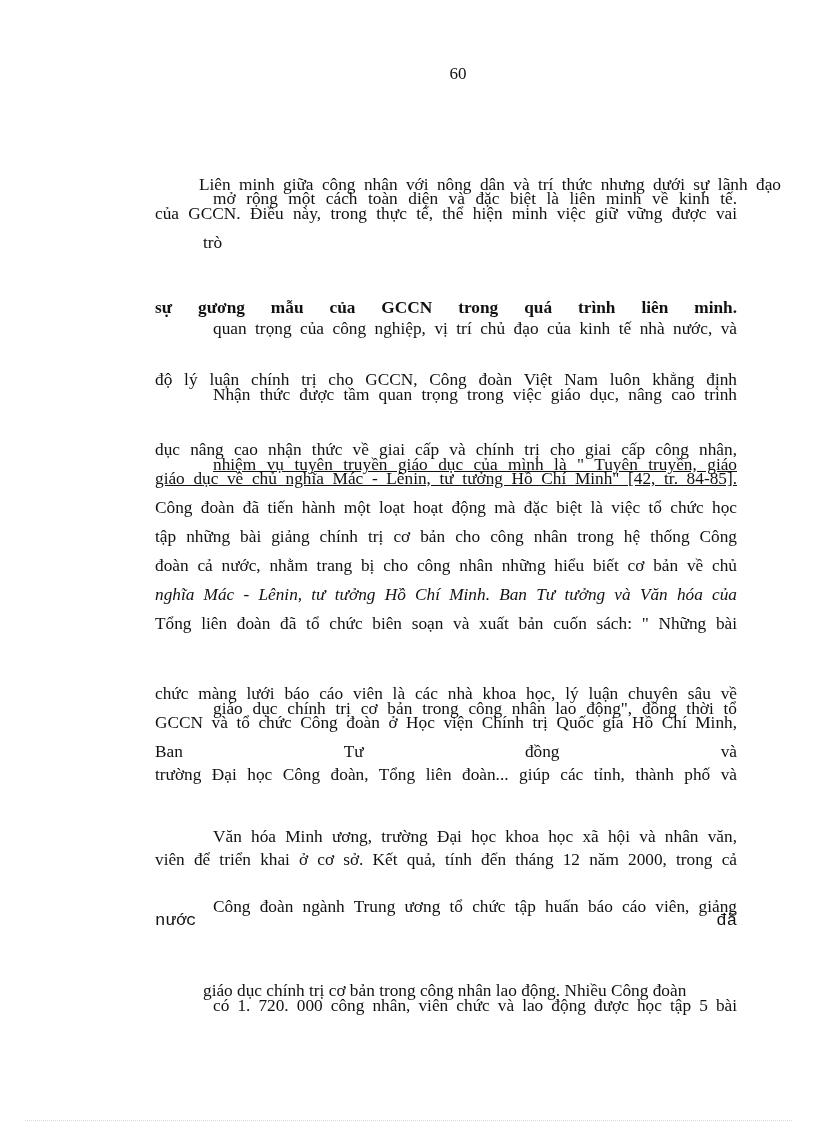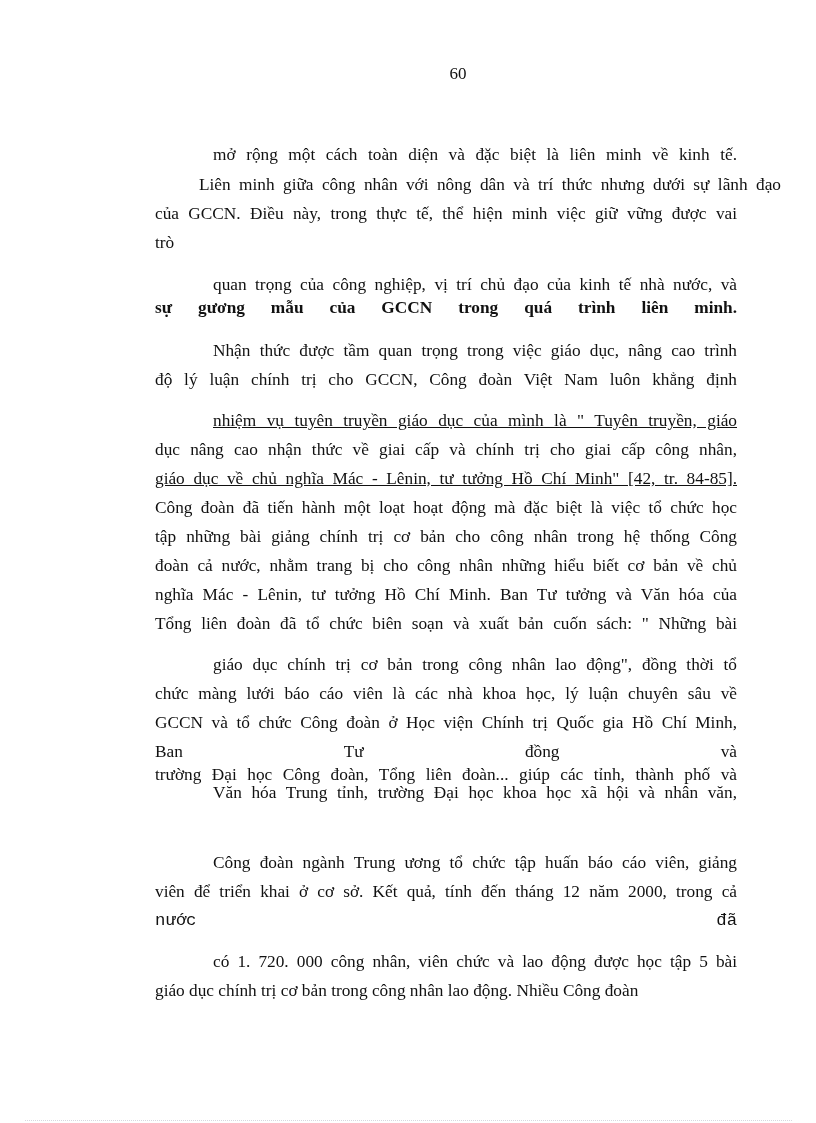--- a/index.html
+++ b/index.html
@@ -2,22 +2,22 @@
 <html><head>
 <meta charset="utf-8">
 <style>
   html, body { margin: 0; padding: 0; background: #ffffff; }
   body { width: 816px; height: 1123px; position: relative; overflow: hidden;
          font-family: "Liberation Serif", "DejaVu Serif", serif; color: #111; }
   .page-number { position: absolute; top: 64px; left: 0; width: 916px; text-align: center;
                  font-size: 17px; }
   .line { position: absolute; left: 155px; width: 582px; font-size: 17.3px; line-height: 22px;
           white-space: nowrap; text-align: justify; text-align-last: justify; }
-  .line.indent { left: 213px; width: 524px; }
-  .line.last { text-align-last: left; }
+  .line.indent { left: 213px; width: 524px; margin-top: 44px; }
+  .line.last { text-align-last: left; margin-left: 48px; }
   .footer-rule { position: absolute; left: 25px; right: 24px; top: 1120px; height: 0;
                  border-top: 1px dotted #d8d8e0; }
 </style>
 </head>
 <body>
 
 <div>
   <div class="page-number">60</div>
   <div id="body-text">
       <div class="line indent" style="top: 144px;">mở rộng một cách toàn diện và đặc biệt là liên minh về kinh tế.</div>
@@ -27,28 +27,28 @@
       <div class="line indent" style="top: 274px;">quan trọng của công nghiệp, vị trí chủ đạo của kinh tế nhà nước, và</div>
       <div class="line" style="top: 297px; font-weight: bold;">sự gương mẫu của GCCN trong quá trình liên minh.</div>
       <div class="line indent" style="top: 340px;">Nhận thức được tầm quan trọng trong việc giáo dục, nâng cao trình</div>
       <div class="line" style="top: 369px;">độ lý luận chính trị cho GCCN, Công đoàn Việt Nam luôn khẳng định</div>
       <div class="line indent" style="top: 410px; text-decoration: underline;">nhiệm vụ tuyên truyền giáo dục của mình là " Tuyên truyền, giáo</div>
       <div class="line" style="top: 439px;">dục nâng cao nhận thức về giai cấp và chính trị cho giai cấp công nhân,</div>
       <div class="line" style="top: 468px; text-decoration: underline;">giáo dục về chủ nghĩa Mác - Lênin, tư tưởng Hồ Chí Minh" [42, tr. 84-85].</div>
       <div class="line" style="top: 497px;">Công đoàn đã tiến hành một loạt hoạt động mà đặc biệt là việc tổ chức học</div>
       <div class="line" style="top: 526px;">tập những bài giảng chính trị cơ bản cho công nhân trong hệ thống Công</div>
       <div class="line" style="top: 555px;">đoàn cả nước, nhằm trang bị cho công nhân những hiểu biết cơ bản về chủ</div>
-      <div class="line" style="top: 584px;">nghĩa Mác - Lênin, tư tưởng Hồ Chí Minh. Ban Tư tưởng và Văn hóa của</div>
+      <div class="line" style="top: 584px; font-style: italic;">nghĩa Mác - Lênin, tư tưởng Hồ Chí Minh. Ban Tư tưởng và Văn hóa của</div>
       <div class="line" style="top: 613px; font-family: Liberation Serif, serif;">Tổng liên đoàn đã tổ chức biên soạn và xuất bản cuốn sách: " Những bài</div>
       <div class="line indent" style="top: 654px;">giáo dục chính trị cơ bản trong công nhân lao động", đồng thời tổ</div>
       <div class="line" style="top: 683px;">chức màng lưới báo cáo viên là các nhà khoa học, lý luận chuyên sâu về</div>
       <div class="line" style="top: 712px;">GCCN và tổ chức Công đoàn ở Học viện Chính trị Quốc gia Hồ Chí Minh,</div>
       <div class="line" style="top: 741px;">Ban Tư đồng và</div>
-      <div class="line indent" style="top: 782px;">Văn hóa Trung tỉnh, trường Đại học khoa học xã hội và nhân văn,</div>
+      <div class="line indent" style="top: 782px;">Văn hóa Minh ương, trường Đại học khoa học xã hội và nhân văn,</div>
       <div class="line" style="top: 764px;">trường Đại học Công đoàn, Tổng liên đoàn... giúp các tỉnh, thành phố và</div>
       <div class="line indent" style="top: 852px;">Công đoàn ngành Trung ương tổ chức tập huấn báo cáo viên, giảng</div>
-      <div class="line" style="top: 881px;">viên để triển khai ở cơ sở. Kết quả, tính đến tháng 12 năm 2000, trong cả</div>
+      <div class="line" style="top: 849px;">viên để triển khai ở cơ sở. Kết quả, tính đến tháng 12 năm 2000, trong cả</div>
       <div class="line" style="top: 910px; font-family: Liberation Mono, monospace;">nước đã</div>
       <div class="line indent" style="top: 951px;">có 1. 720. 000 công nhân, viên chức và lao động được học tập 5 bài</div>
       <div class="line last" style="top: 980px;">giáo dục chính trị cơ bản trong công nhân lao động. Nhiều Công đoàn</div>
     </div>
   <div class="footer-rule"></div>
 </div>
 
 </body></html>

